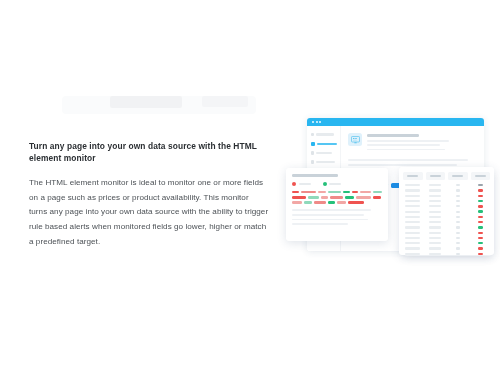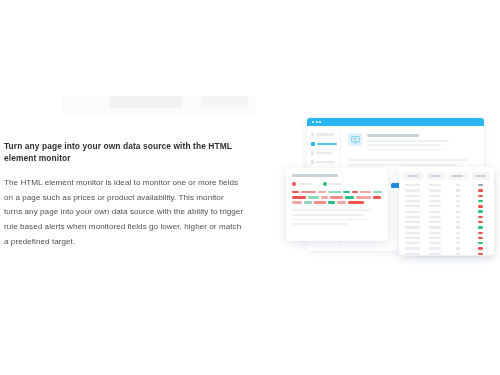--- a/index.html
+++ b/index.html
@@ -14,21 +14,21 @@
   
   #ghost-shape{
     position:absolute;left:62px;top:96px;width:194px;height:18px;
     background:#fafbfc;border-radius:4px;
   }
   #ghost-shape .gs-a{position:absolute;left:48px;top:0;width:72px;height:12px;background:#f1f2f4;border-radius:2px;}
   #ghost-shape .gs-b{position:absolute;left:140px;top:0;width:46px;height:11px;background:#f4f5f7;border-radius:2px;}
 
   
   #copy{
-    position:absolute;left:4px;top:141px;width:240px;
+    position:absolute;left:29px;top:141px;width:240px;
   }
   #copy h2{
     margin:0 0 11px 0;
     font-size:8.4px;line-height:1.42;
     font-weight:bold;color:#2b2f33;
     letter-spacing:.1px;
   }
   #copy p{
     margin:0;
     font-size:8.1px;line-height:1.82;

